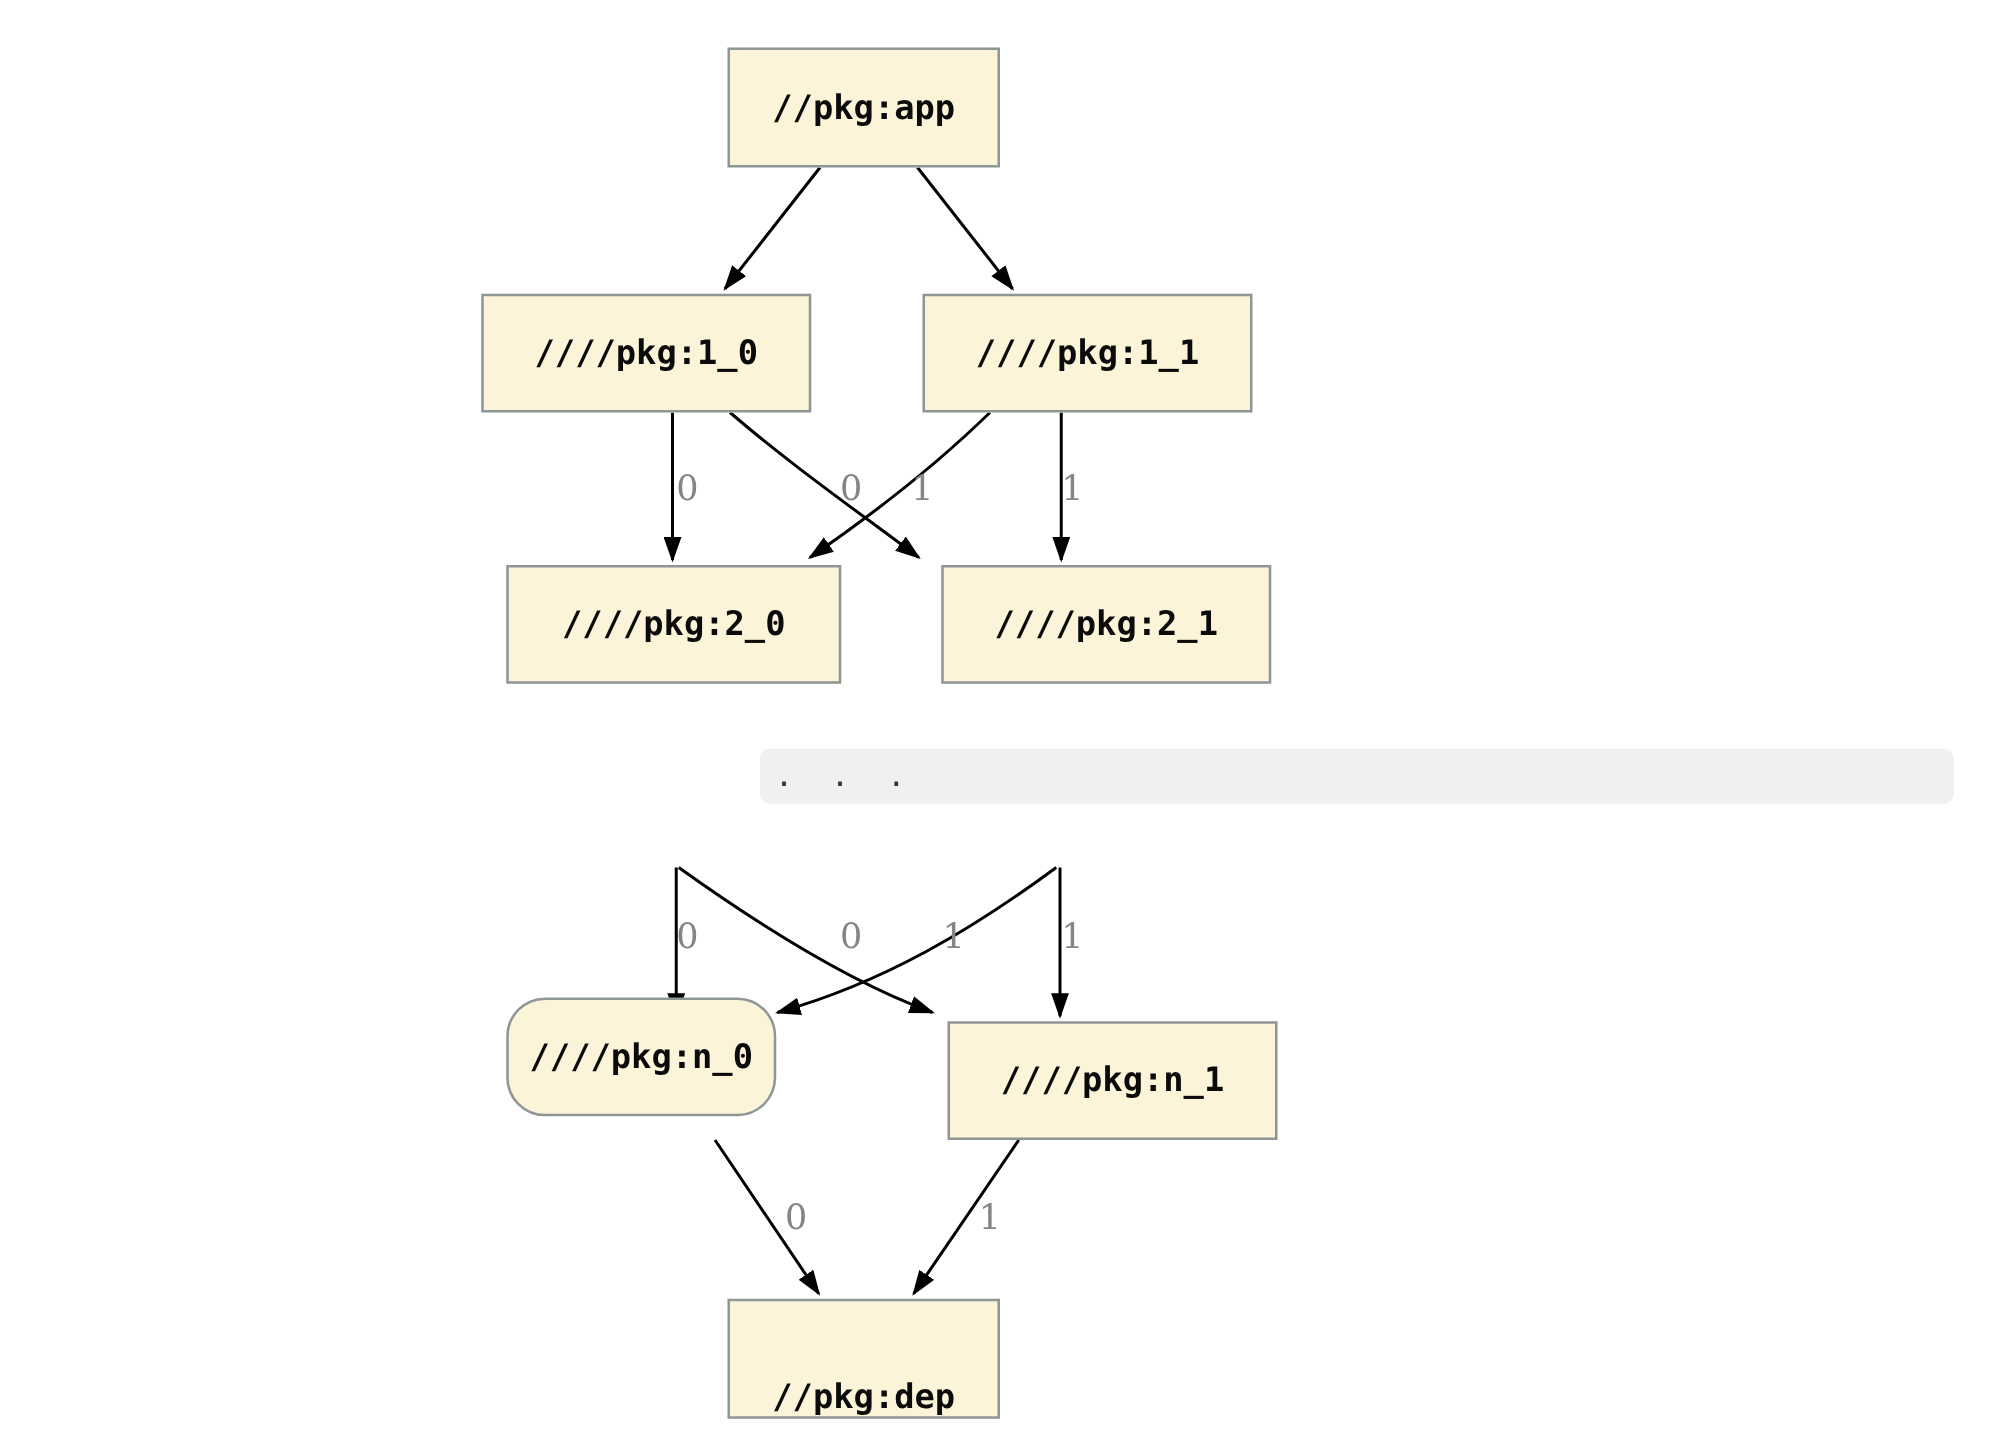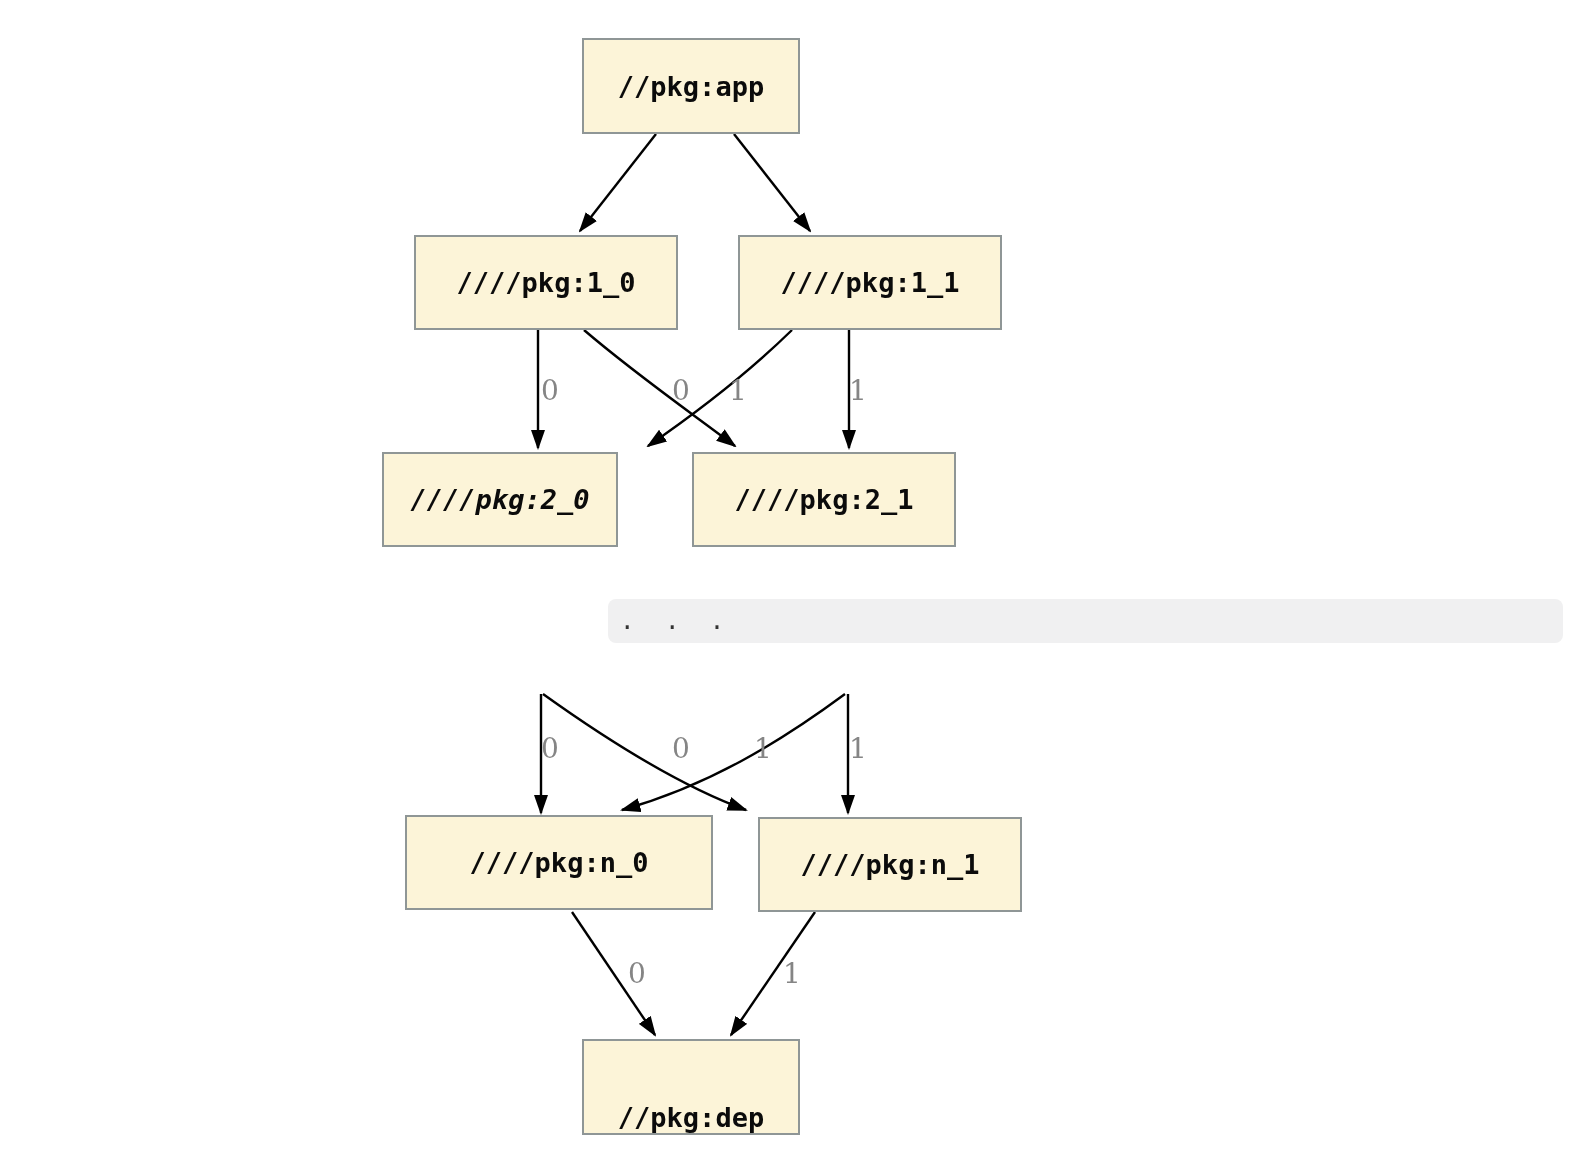--- a/index.html
+++ b/index.html
@@ -85,37 +85,37 @@
     <path d="M 848,694 L 848,813" marker-end="url(#arrowhead)"></path>
 
     <path d="M 572,912 L 655,1035" marker-end="url(#arrowhead)"></path>
     <path d="M 815,912 L 731,1035" marker-end="url(#arrowhead)"></path>
   </svg>
 
   <div class="node" style="left:582px; top:38px; width:218px; height:96px;">
     <span class="node-label">//pkg:app</span>
   </div>
 
-  <div class="node" style="left:414px; top:235px; width:264px; height:95px;">
+  <div class="node" style="left:385px; top:235px; width:264px; height:95px;">
     <span class="node-label">////pkg:1_0</span>
   </div>
 
   <div class="node" style="left:718px; top:235px; width:264px; height:95px;margin-left:20px;">
     <span class="node-label">////pkg:1_1</span>
   </div>
 
-  <div class="node" style="left:382px; top:452px; width:236px; height:95px;font-style:italic;">
+  <div class="node" style="left:405px; top:452px; width:268px; height:95px;">
     <span class="node-label">////pkg:2_0</span>
   </div>
 
-  <div class="node" style="left:692px; top:452px; width:264px; height:95px;">
+  <div class="node" style="left:753px; top:452px; width:264px; height:95px;">
     <span class="node-label">////pkg:2_1</span>
   </div>
 
-  <div class="node" style="left:405px; top:815px; width:308px; height:95px;">
+  <div class="node" style="left:405px; top:798px; width:216px; height:95px;border-radius:31px;">
     <span class="node-label">////pkg:n_0</span>
   </div>
 
   <div class="node" style="left:718px; top:817px; width:264px; height:95px;margin-left:40px;">
     <span class="node-label">////pkg:n_1</span>
   </div>
 
   <div class="node" style="left:582px; top:1039px; width:218px; height:96px;align-items:flex-end;">
     <span class="node-label">//pkg:dep</span>
   </div>

